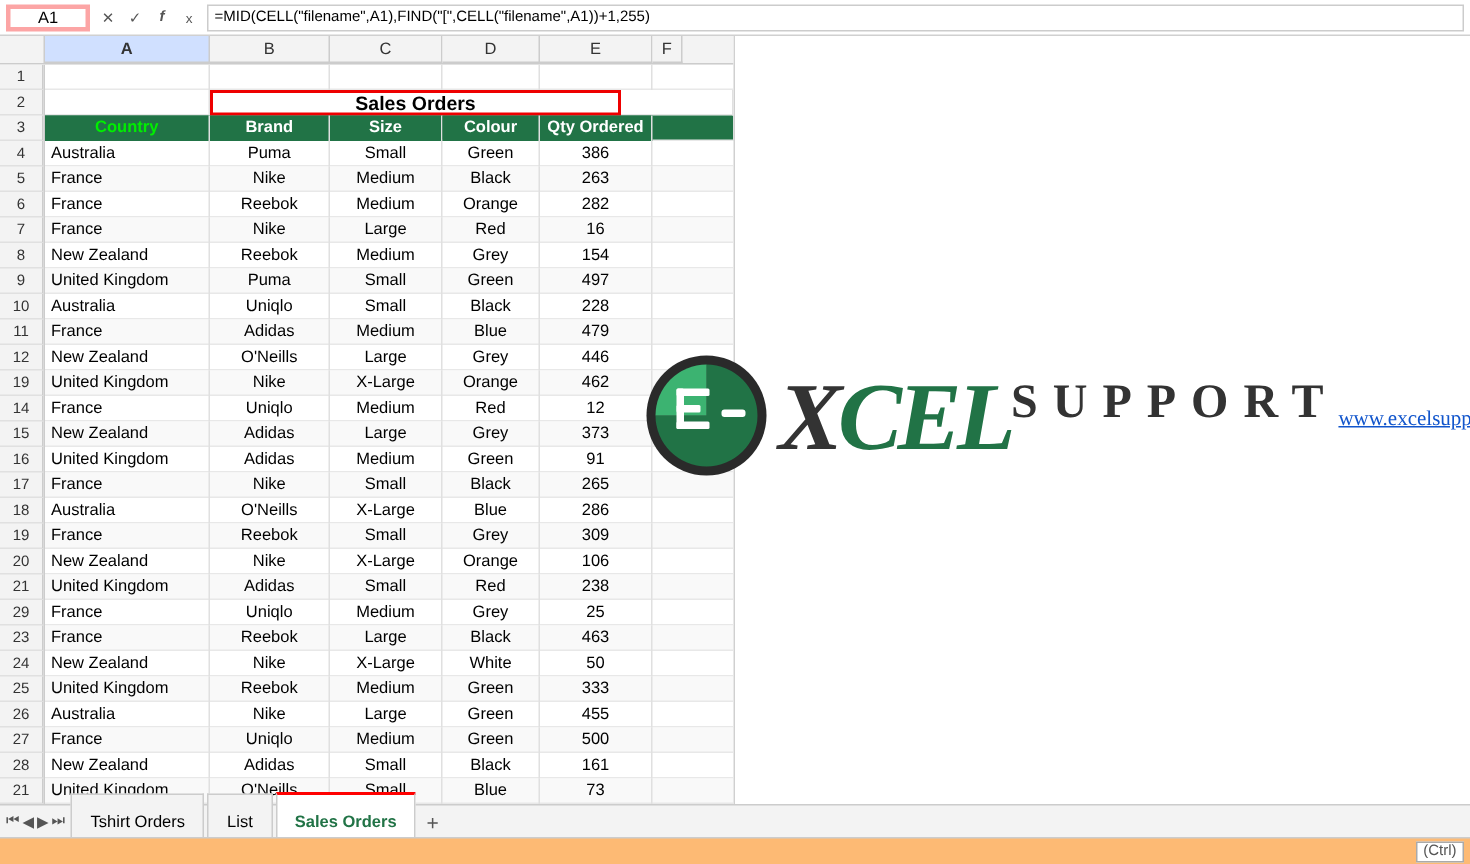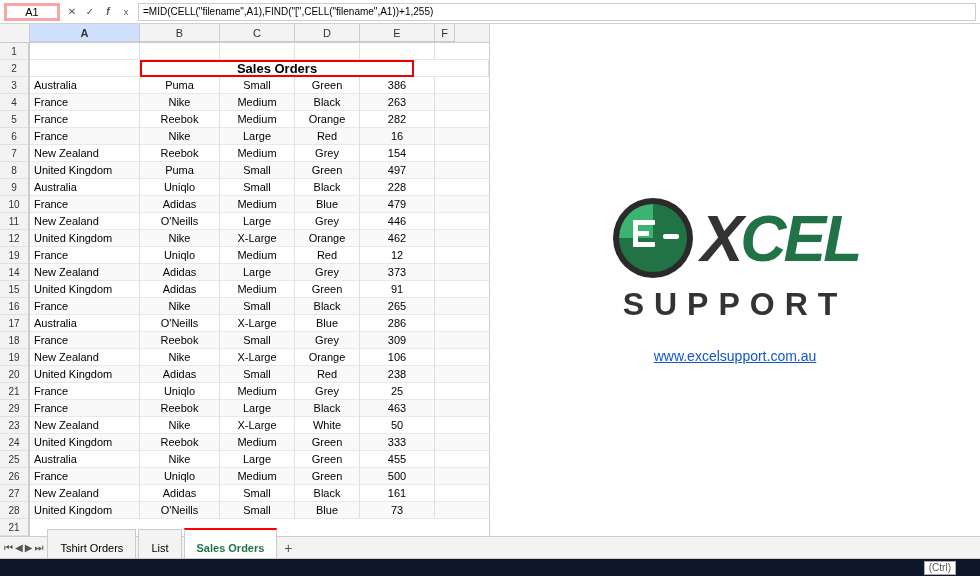--- a/index.html
+++ b/index.html
@@ -33,30 +33,30 @@
     .col-b { width: 80px; min-width: 80px; }
     .col-c { width: 75px; min-width: 75px; }
     .col-d { width: 65px; min-width: 65px; }
     .col-e { width: 75px; min-width: 75px; }
 
     
     .header-row { background: #217346; color: white; font-weight: bold; }
     .header-row .cell { background: #217346; color: white; }
 
     
-    .right-panel { width: 490px; display: flex; flex-direction: column; align-items: center; justify-content: center; padding: 20px; }
+    .right-panel { width: 490px; display: flex; align-items: center; justify-content: center; padding: 20px; font-family: Liberation Serif, serif; }
 
     
     .tab-bar { height: 22px; background: #f3f3f3; border-top: 1px solid #ccc; display: flex; align-items: center; padding: 0 4px; gap: 0; }
     .tab { height: 18px; padding: 18px 12px; border: 1px solid #ccc; background: #f3f3f3; font-size: 11px; display: flex; align-items: center; cursor: pointer; border-bottom: none; margin-right: 2px; }
     .tab.active { background: white; border-bottom: 1px solid white; color: #217346; font-weight: bold; border-top: 2px solid #f00; }
     .add-sheet { width: 18px; height: 18px; display: flex; align-items: center; justify-content: center; cursor: pointer; font-size: 14px; color: #555; }
 
     
-    .status-bar { height: 18px; background: #0f172a; border-top: 1px solid #ccc; display: flex; align-items: center; padding: 0 24px; font-size: 10px; color: #555; justify-content: space-between; }
+    .status-bar { height: 18px; background: #fdba74; border-top: 1px solid #ccc; display: flex; align-items: center; padding: 0 4px; font-size: 10px; color: #555; justify-content: space-between; }
     .status-right { display: flex; align-items: center; gap: 8px; }
     .ctrl-indicator { border: 1px solid #aaa; background: white; padding: 0 4px; font-size: 10px; height: 14px; display: flex; align-items: center; }
 
     
     .row-even { background: white; }
     .row-odd { background: #f9f9f9; }
 
     
     .green-header { background: #217346 !important; color: white !important; font-weight: bold; text-align: center; }
 
@@ -134,20 +134,27 @@
           <div class="cell col-d"></div>
           <div class="cell col-e"></div>
         </div>
 
         <div class="grid-row">
           <div class="cell col-a"></div>
           <div class="cell" style="width:305px;border:2px solid #e00;font-weight:bold;font-size:13px;text-align:center;display:flex;align-items:center;justify-content:center;">Sales Orders</div>
           <div class="cell col-e"></div>
         </div>
 
+        <div class="grid-row header-row">
+          <div class="cell col-a green-header" style="color:#00ee00 !important;">Country</div>
+          <div class="cell col-b green-header text-center">Brand</div>
+          <div class="cell col-c green-header text-center">Size</div>
+          <div class="cell col-d green-header text-center">Colour</div>
+          <div class="cell col-e green-header text-center">Qty Ordered</div>
+        </div>
 
         <div id="data-rows">
             <div class="grid-row row-even">
               <div class="cell col-a">Australia</div>
               <div class="cell col-b text-center">Puma</div>
               <div class="cell col-c text-center">Small</div>
               <div class="cell col-d text-center">Green</div>
               <div class="cell col-e text-center">386</div>
             </div>
             <div class="grid-row row-odd">

